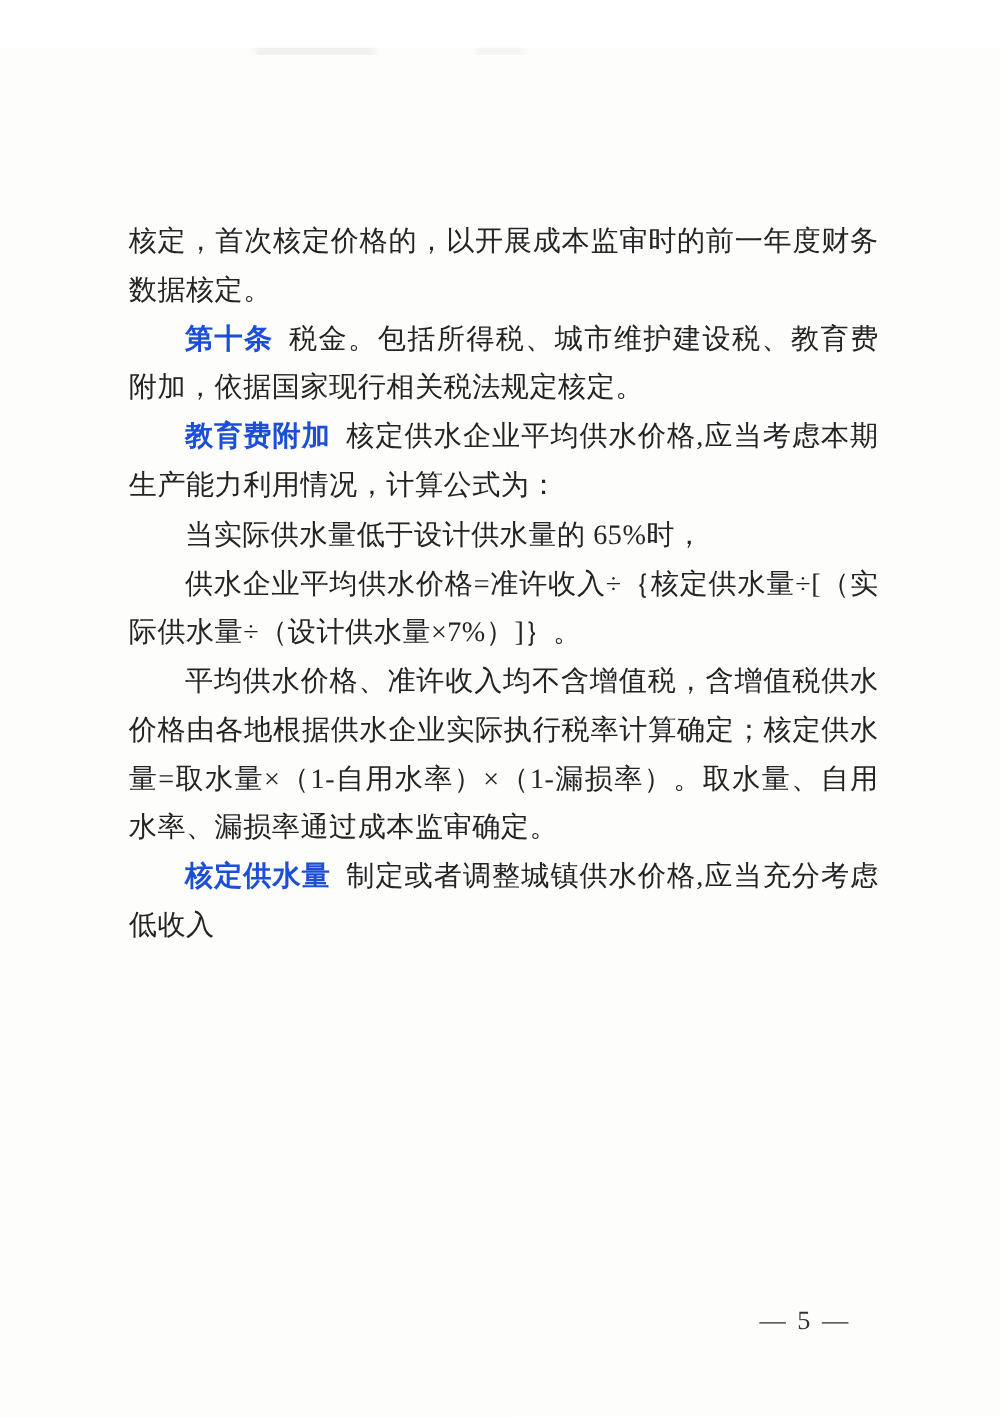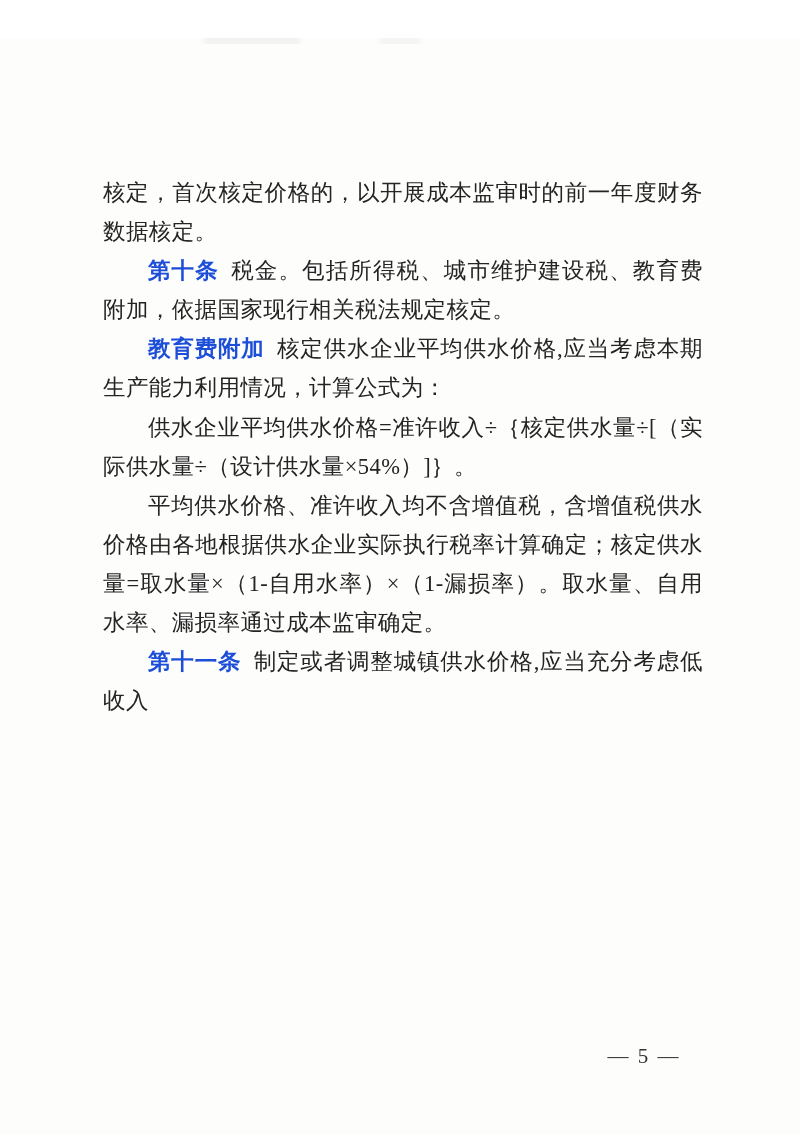--- a/index.html
+++ b/index.html
@@ -70,19 +70,20 @@
 </style>
 </head>
 <body>
 
 <div class="page">
   <div class="scan-edge-top"></div>
   <div class="doc-body">
       <p class="para"><span>核定，首次核定价格的，以开展成本监审时的前一年度财务数据核定。</span></p>
       <p class="para indent"><strong class="article-lead">第十条</strong><span>税金。包括所得税、城市维护建设税、教育费附加，依据国家现行相关税法规定核定。</span></p>
       <p class="para indent"><strong class="article-lead">教育费附加</strong><span>核定供水企业平均供水价格,应当考虑本期生产能力利用情况，计算公式为：</span></p>
-      <p class="para indent"><span>供水企业平均供水价格=准许收入÷｛核定供水量÷[（实际供水量÷（设计供水量×54%）]｝。</span></p>
+      <p class="para indent"><span>当实际供水量低于设计供水量的 65%时，</span></p>
+      <p class="para indent"><span>供水企业平均供水价格=准许收入÷｛核定供水量÷[（实际供水量÷（设计供水量×7%）]｝。</span></p>
       <p class="para indent"><span>平均供水价格、准许收入均不含增值税，含增值税供水价格由各地根据供水企业实际执行税率计算确定；核定供水量=取水量×（1-自用水率）×（1-漏损率）。取水量、自用水率、漏损率通过成本监审确定。</span></p>
-      <p class="para indent"><strong class="article-lead">第十一条</strong><span>制定或者调整城镇供水价格,应当充分考虑低收入</span></p>
+      <p class="para indent"><strong class="article-lead">核定供水量</strong><span>制定或者调整城镇供水价格,应当充分考虑低收入</span></p>
     </div>
   <div class="page-number">— 5 —</div>
   <div class="scan-edge-bottom"></div>
 </div>
 
 </body></html>

